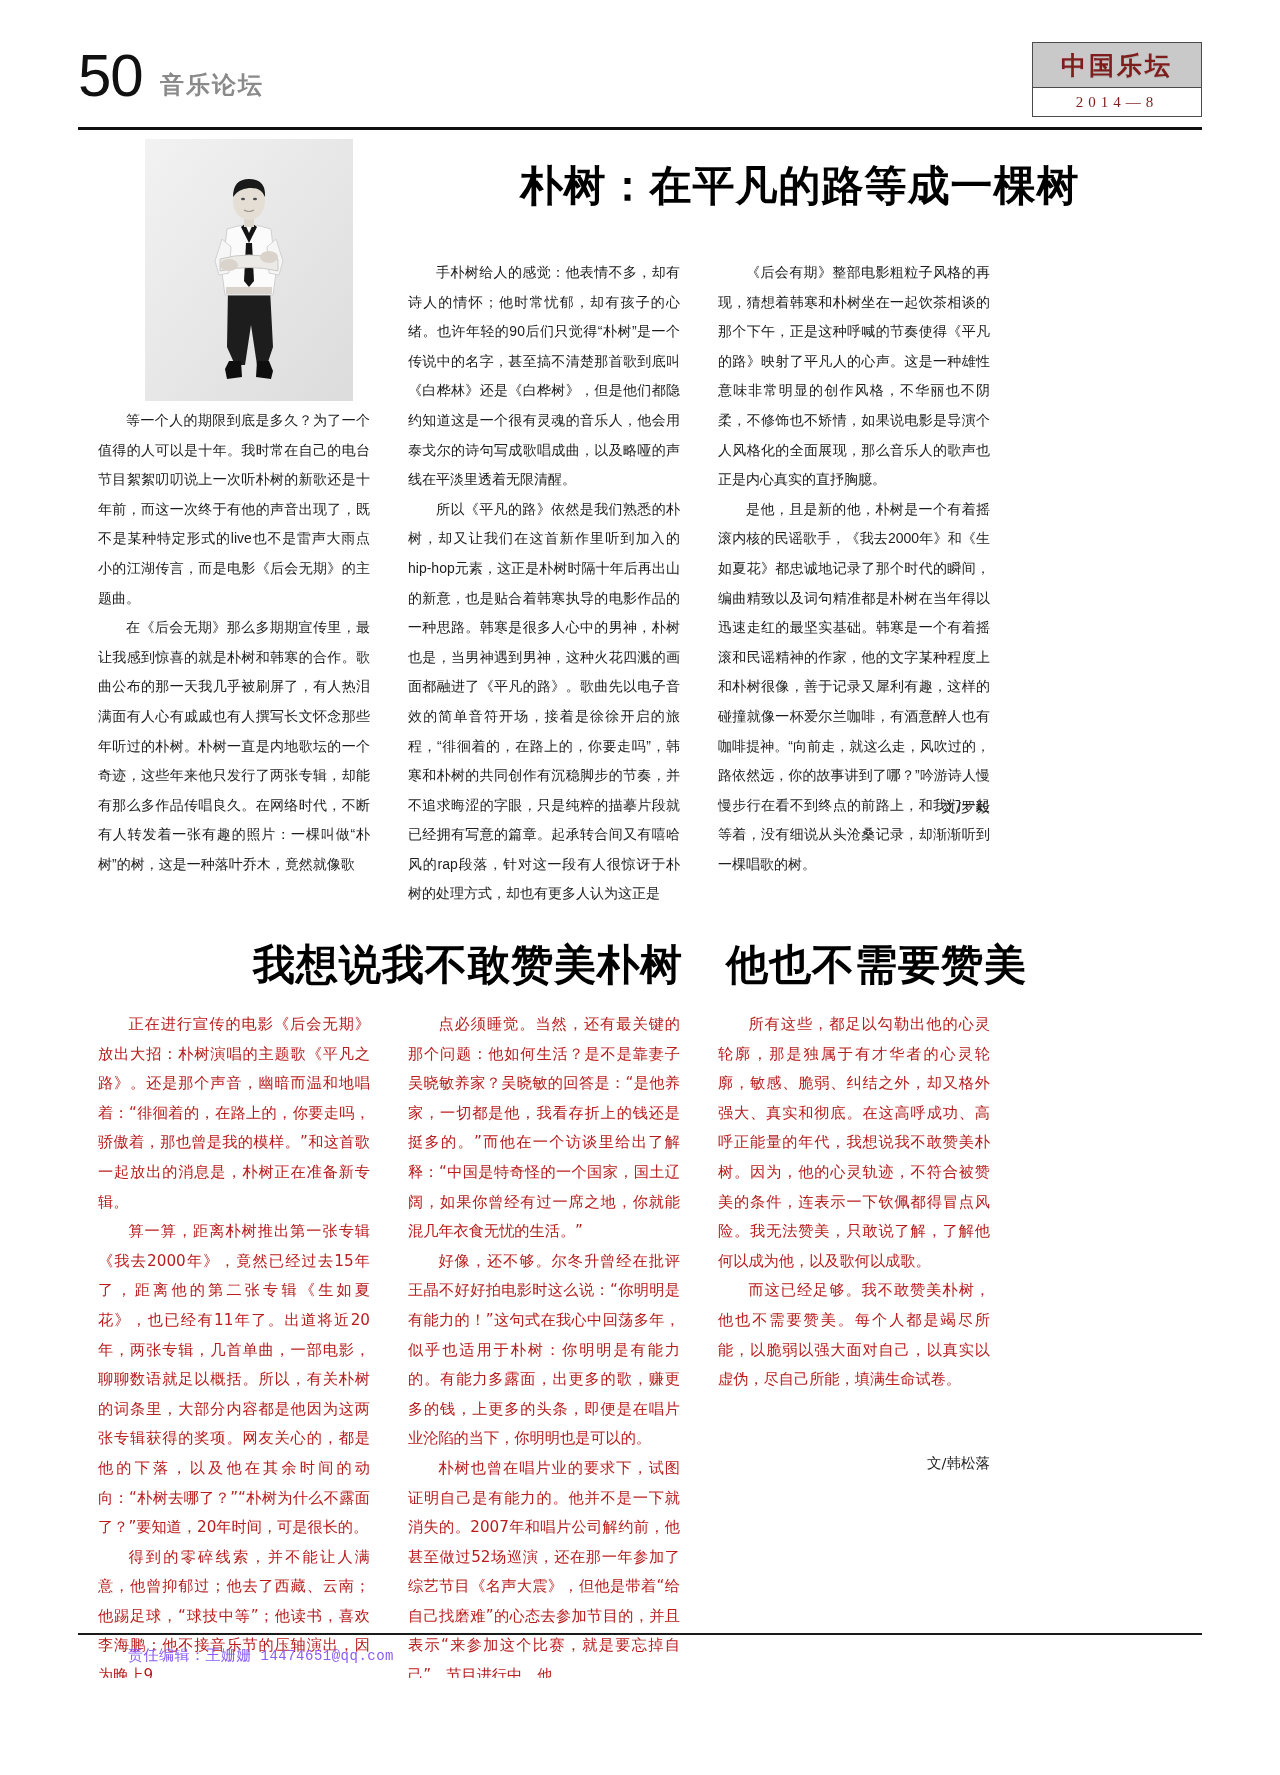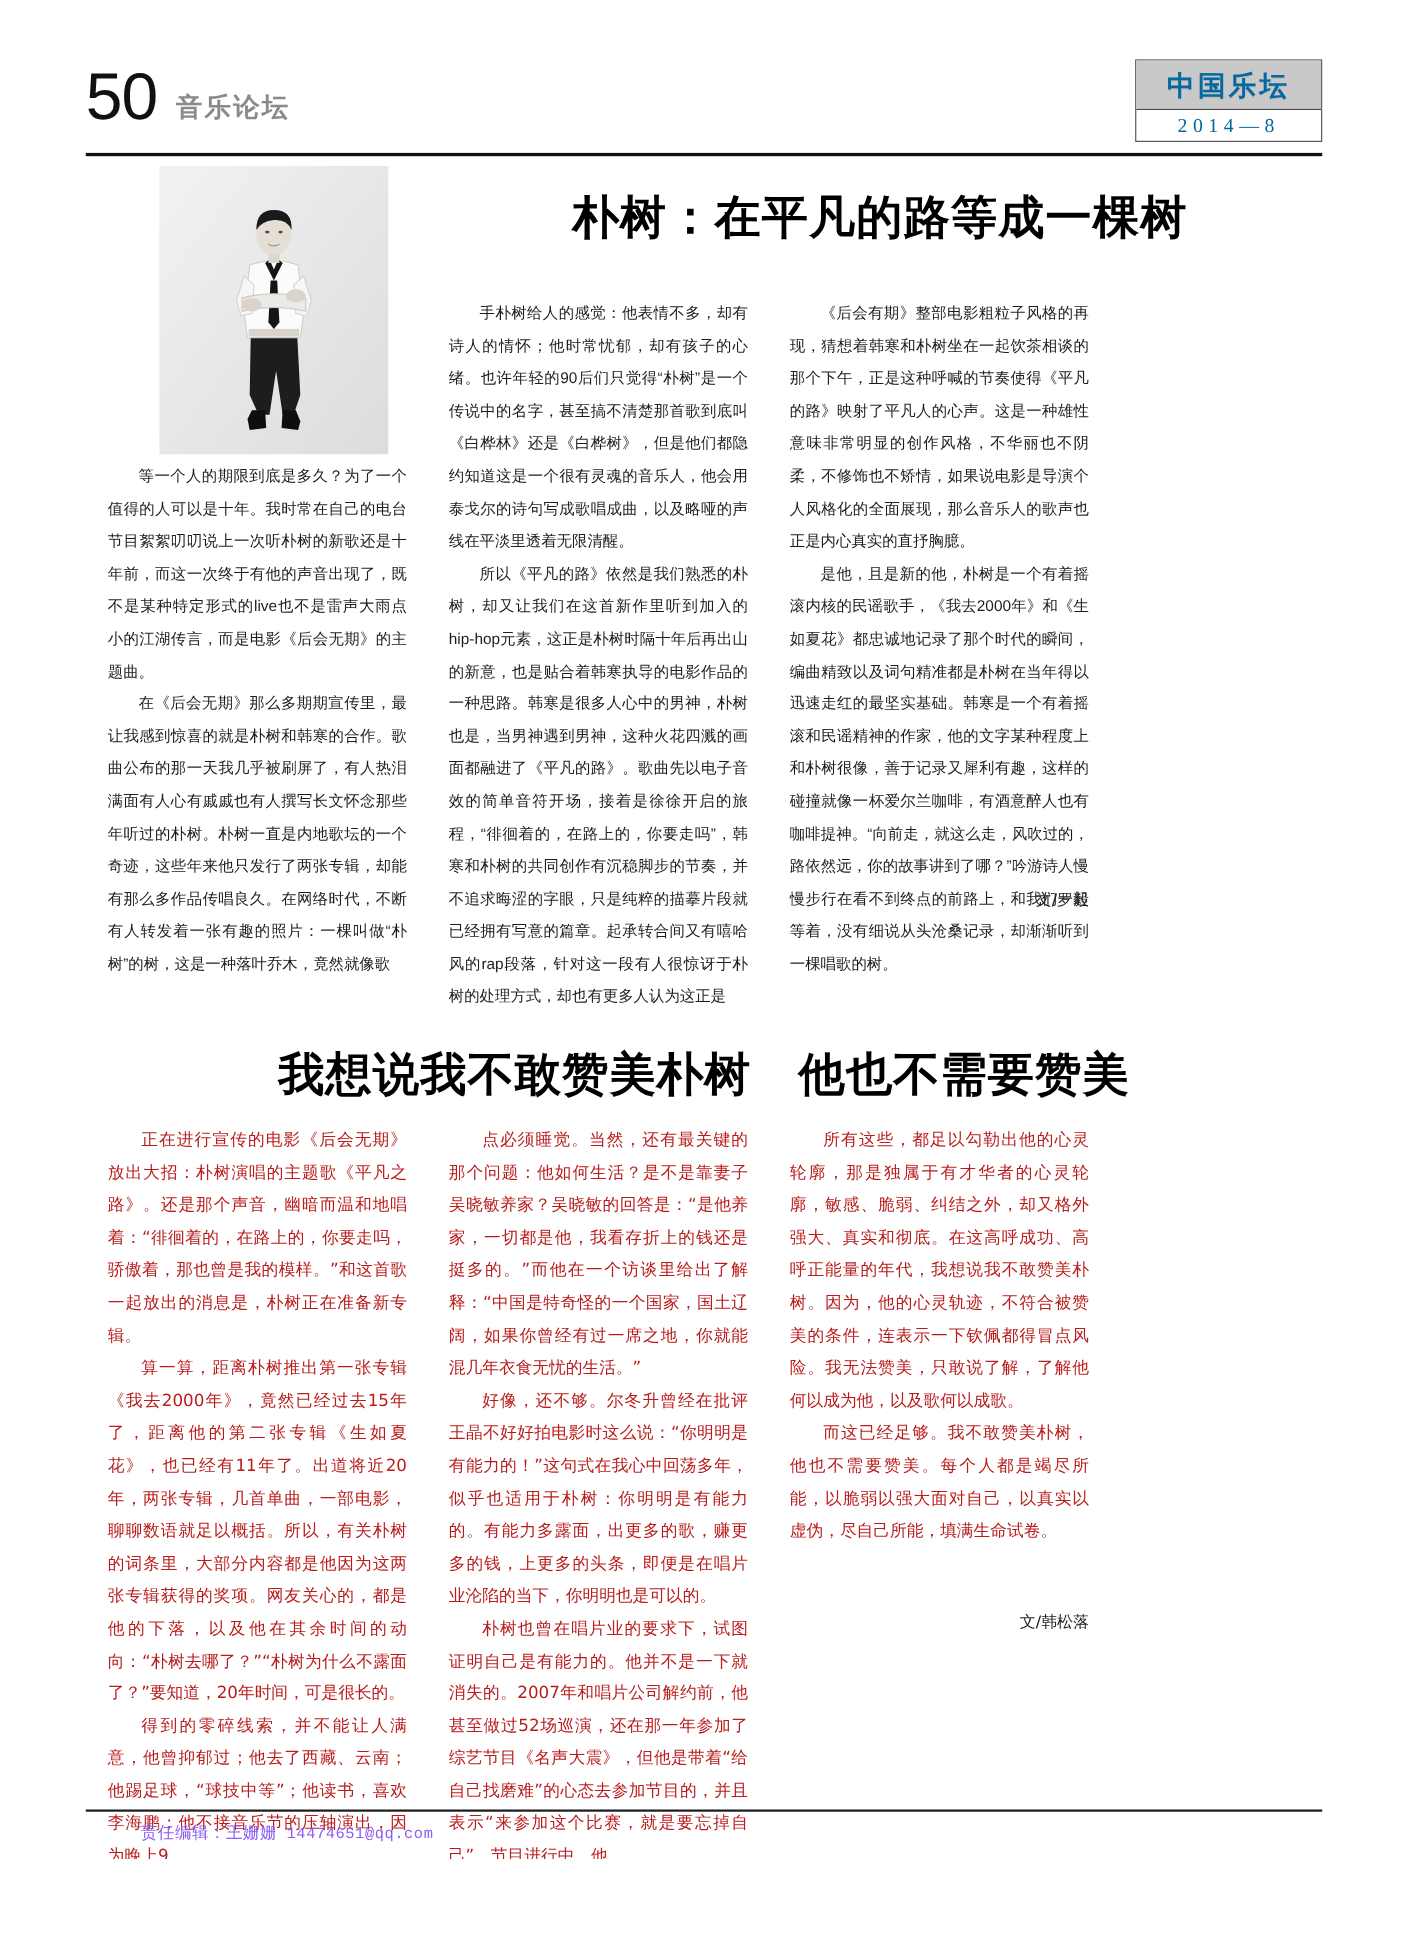--- a/index.html
+++ b/index.html
@@ -8,21 +8,21 @@
     background: #ffffff;
   }
   body {
     font-family: "Liberation Sans", "DejaVu Sans", sans-serif;
     color: #1a1a1a;
   }
   .page {
     position: relative;
     width: 1280px;
     height: 1678px;
-    margin: 12px auto;
+    margin: 0 auto;
     background: #ffffff;
     overflow: hidden;
   }
 
   
   .masthead {
     position: absolute;
     left: 78px;
     top: 52px;
     width: 1124px;
@@ -63,37 +63,37 @@
     background: #c9c9c9;
     height: 44px;
     display: flex;
     align-items: center;
     justify-content: center;
     border-bottom: 1px solid #4a4a4a;
   }
   .brandbox-top span {
     font-size: 25px;
     line-height: 25px;
-    color: #0369a1;
+    color: #7f1d1d;
     font-weight: 700;
     letter-spacing: 3px;
     font-family: "DejaVu Serif", serif;
     text-shadow: 0 1px 0 #b4b4b4;
   }
   .brandbox-bottom {
     height: 28px;
     display: flex;
     align-items: center;
     justify-content: center;
   }
   .brandbox-bottom span {
-    font-size: 18px;
+    font-size: 15px;
     line-height: 17px;
     letter-spacing: 5px;
-    color: #0369a1;
+    color: #7f1d1d;
     font-family: "Liberation Serif", serif;
   }
 
   .rule-top {
     position: absolute;
     left: 78px;
     top: 127px;
     width: 1124px;
     height: 3px;
     background: #111;

